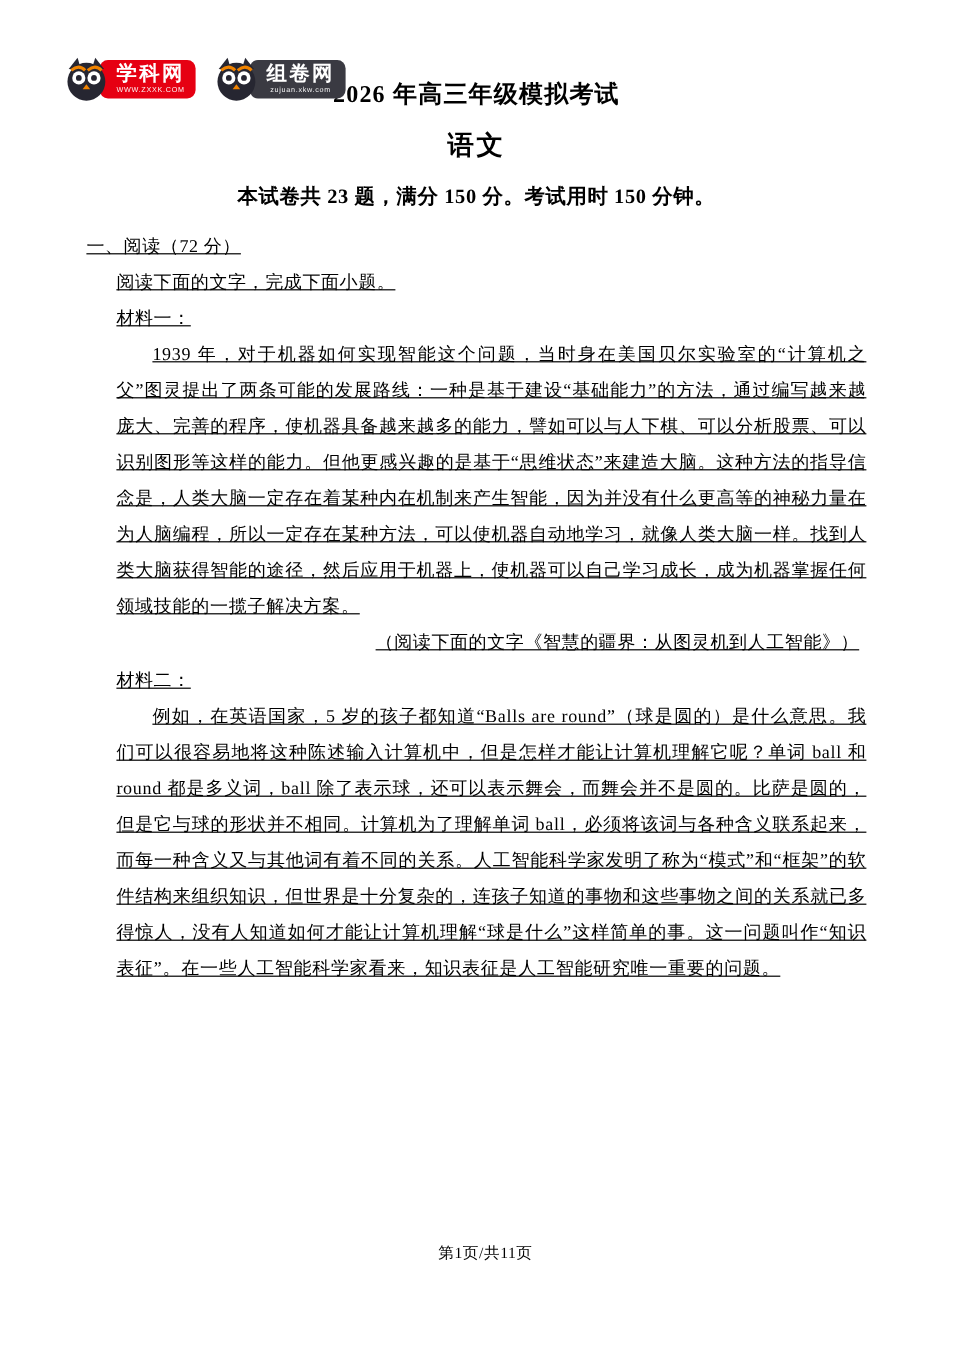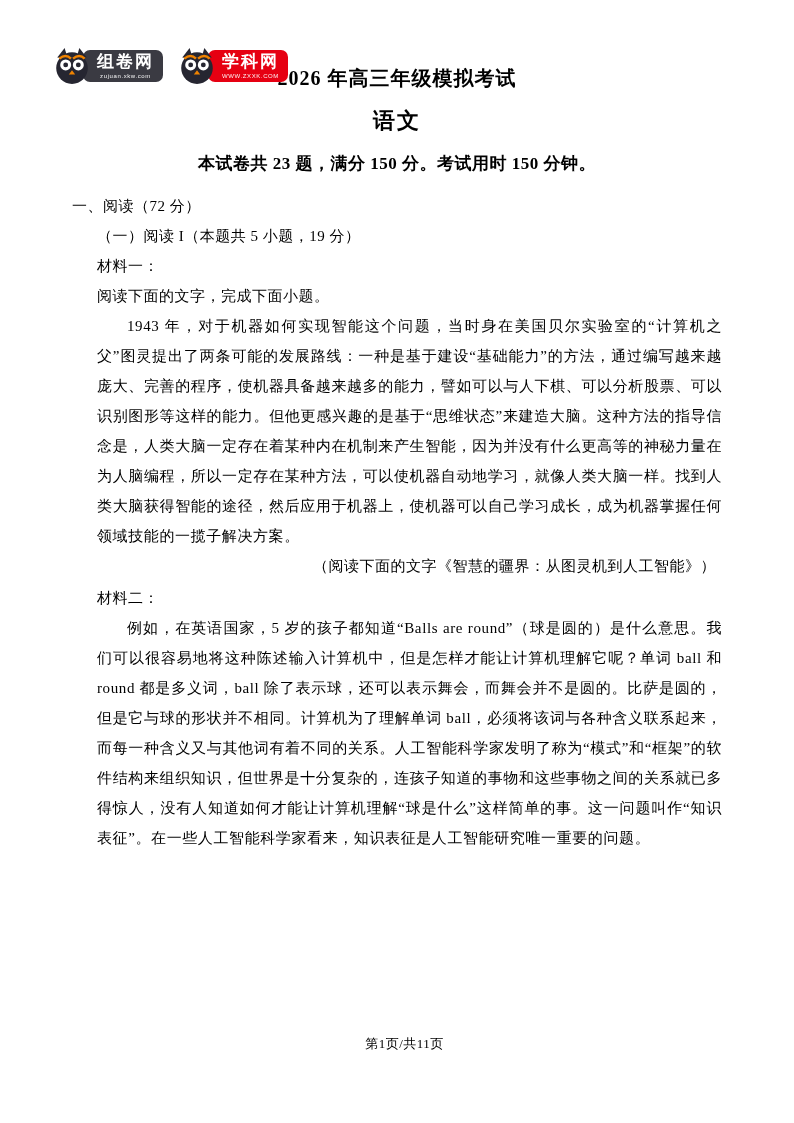--- a/index.html
+++ b/index.html
@@ -65,20 +65,21 @@
     font-size: 17px;
     font-weight: bold;
     letter-spacing: 0.5px;
   }
 
   
   .body {
     margin-top: 16px;
     padding: 0 72px;
     font-size: 15px;
+    text-decoration: underline;
   }
   .body p { margin: 0; line-height: 30px; }
   .sec-heading { letter-spacing: 0.5px; }
   .block { margin-left: 25px; }
   .para {
     text-indent: 2em;
     text-align: justify;
     letter-spacing: 0.6px;
   }
   .label { letter-spacing: 0.5px; }
@@ -116,63 +117,62 @@
           <circle cx="19" cy="21" r="15" fill="#262631"></circle>
           <path d="M7 12 q6 -5 11 0" stroke="#f08300" stroke-width="2.4" fill="none"></path>
           <path d="M20 12 q6 -5 11 0" stroke="#f08300" stroke-width="2.4" fill="none"></path>
           <circle cx="13" cy="18" r="5.2" fill="#ffffff"></circle>
           <circle cx="25" cy="18" r="5.2" fill="#ffffff"></circle>
           <circle cx="13" cy="18" r="2.3" fill="#262631"></circle>
           <circle cx="25" cy="18" r="2.3" fill="#262631"></circle>
           <polygon points="19,23 16,27 22,27" fill="#f08300"></polygon>
         </svg>
       </span>
-      <span class="badge badge-dark">
-        <span class="badge-name">组卷网</span>
-        <span class="badge-url">zujuan.xkw.com</span>
+      <span class="badge badge-red">
+        <span class="badge-name">学科网</span>
+        <span class="badge-url">WWW.ZXXK.COM</span>
       </span>
     </div>
 
     <div class="logo">
       <span class="owl">
         <svg width="40" height="40" viewBox="0 0 38 38">
           <polygon points="5,11 12,2 15,12" fill="#262631"></polygon>
           <polygon points="33,11 26,2 23,12" fill="#262631"></polygon>
           <circle cx="19" cy="21" r="15" fill="#262631"></circle>
           <path d="M7 12 q6 -5 11 0" stroke="#f08300" stroke-width="2.4" fill="none"></path>
           <path d="M20 12 q6 -5 11 0" stroke="#f08300" stroke-width="2.4" fill="none"></path>
           <circle cx="13" cy="18" r="5.2" fill="#ffffff"></circle>
           <circle cx="25" cy="18" r="5.2" fill="#ffffff"></circle>
           <circle cx="13" cy="18" r="2.3" fill="#262631"></circle>
           <circle cx="25" cy="18" r="2.3" fill="#262631"></circle>
           <polygon points="19,23 16,27 22,27" fill="#f08300"></polygon>
         </svg>
       </span>
-      <span class="badge badge-red">
-        <span class="badge-name">学科网</span>
-        <span class="badge-url">WWW.ZXXK.COM</span>
+      <span class="badge badge-dark">
+        <span class="badge-name">组卷网</span>
+        <span class="badge-url">zujuan.xkw.com</span>
       </span>
     </div>
 
   </div>
 
   <h1 class="title">2026 年高三年级模拟考试</h1>
   <h2 class="subject">语文</h2>
   <p class="exam-info">本试卷共 23 题，满分 150 分。考试用时 150 分钟。</p>
 
   <div class="body">
 
     <p class="sec-heading">一、阅读（72 分）</p>
 
     <div class="block">
-      <p class="label">（一）阅读 I（本题共 5 小题，19 分）</p>
+      <p class="label">阅读下面的文字，完成下面小题。</p>
+
       <p class="label">材料一：</p>
-
-      <p class="label">阅读下面的文字，完成下面小题。</p>
-      <p class="para">1943 年，对于机器如何实现智能这个问题，当时身在美国贝尔实验室的“计算机之父”图灵提出了两条可能的发展路线：一种是基于建设“基础能力”的方法，通过编写越来越庞大、完善的程序，使机器具备越来越多的能力，譬如可以与人下棋、可以分析股票、可以识别图形等这样的能力。但他更感兴趣的是基于“思维状态”来建造大脑。这种方法的指导信念是，人类大脑一定存在着某种内在机制来产生智能，因为并没有什么更高等的神秘力量在为人脑编程，所以一定存在某种方法，可以使机器自动地学习，就像人类大脑一样。找到人类大脑获得智能的途径，然后应用于机器上，使机器可以自己学习成长，成为机器掌握任何领域技能的一揽子解决方案。</p>
+      <p class="para">1939 年，对于机器如何实现智能这个问题，当时身在美国贝尔实验室的“计算机之父”图灵提出了两条可能的发展路线：一种是基于建设“基础能力”的方法，通过编写越来越庞大、完善的程序，使机器具备越来越多的能力，譬如可以与人下棋、可以分析股票、可以识别图形等这样的能力。但他更感兴趣的是基于“思维状态”来建造大脑。这种方法的指导信念是，人类大脑一定存在着某种内在机制来产生智能，因为并没有什么更高等的神秘力量在为人脑编程，所以一定存在某种方法，可以使机器自动地学习，就像人类大脑一样。找到人类大脑获得智能的途径，然后应用于机器上，使机器可以自己学习成长，成为机器掌握任何领域技能的一揽子解决方案。</p>
       <p class="source">（阅读下面的文字《智慧的疆界：从图灵机到人工智能》）</p>
 
       <p class="label sp-above">材料二：</p>
       <p class="para">例如，在英语国家，5 岁的孩子都知道“Balls are round”（球是圆的）是什么意思。我们可以很容易地将这种陈述输入计算机中，但是怎样才能让计算机理解它呢？单词 ball 和 round 都是多义词，ball 除了表示球，还可以表示舞会，而舞会并不是圆的。比萨是圆的，但是它与球的形状并不相同。计算机为了理解单词 ball，必须将该词与各种含义联系起来，而每一种含义又与其他词有着不同的关系。人工智能科学家发明了称为“模式”和“框架”的软件结构来组织知识，但世界是十分复杂的，连孩子知道的事物和这些事物之间的关系就已多得惊人，没有人知道如何才能让计算机理解“球是什么”这样简单的事。这一问题叫作“知识表征”。在一些人工智能科学家看来，知识表征是人工智能研究唯一重要的问题。</p>
     </div>
 
   </div>
 
   <div class="footer">第1页/共11页</div>
 

